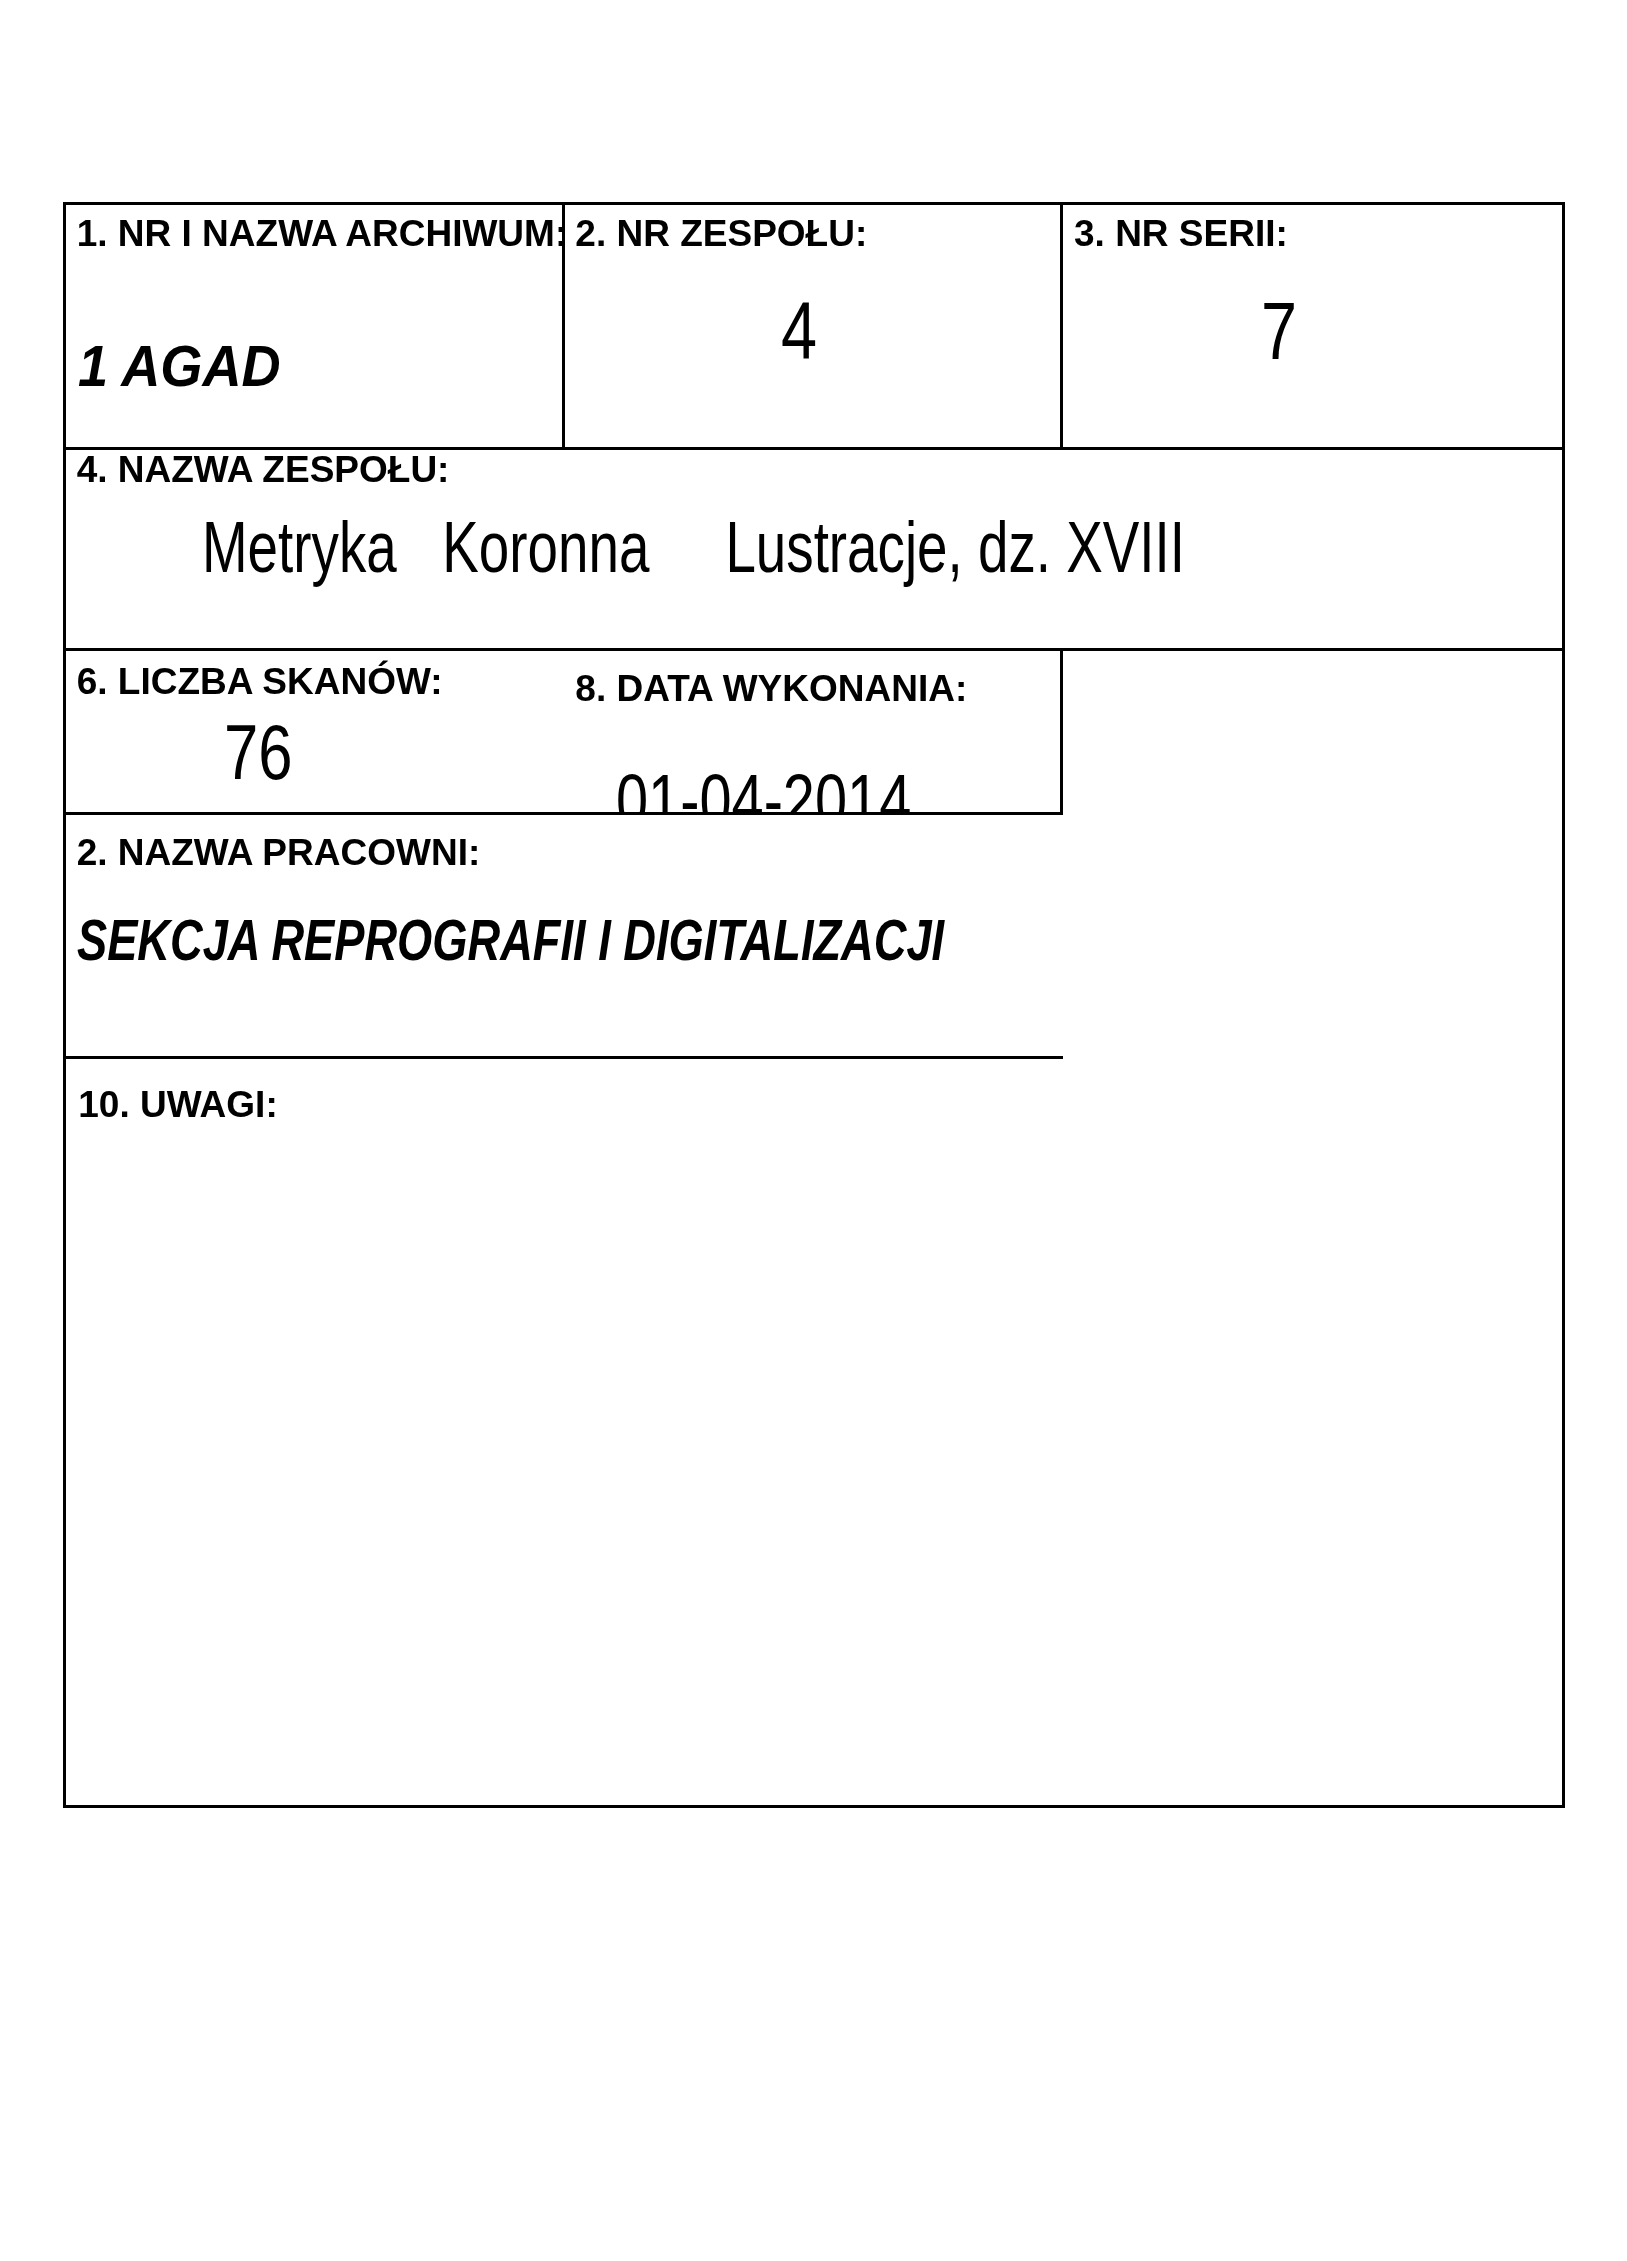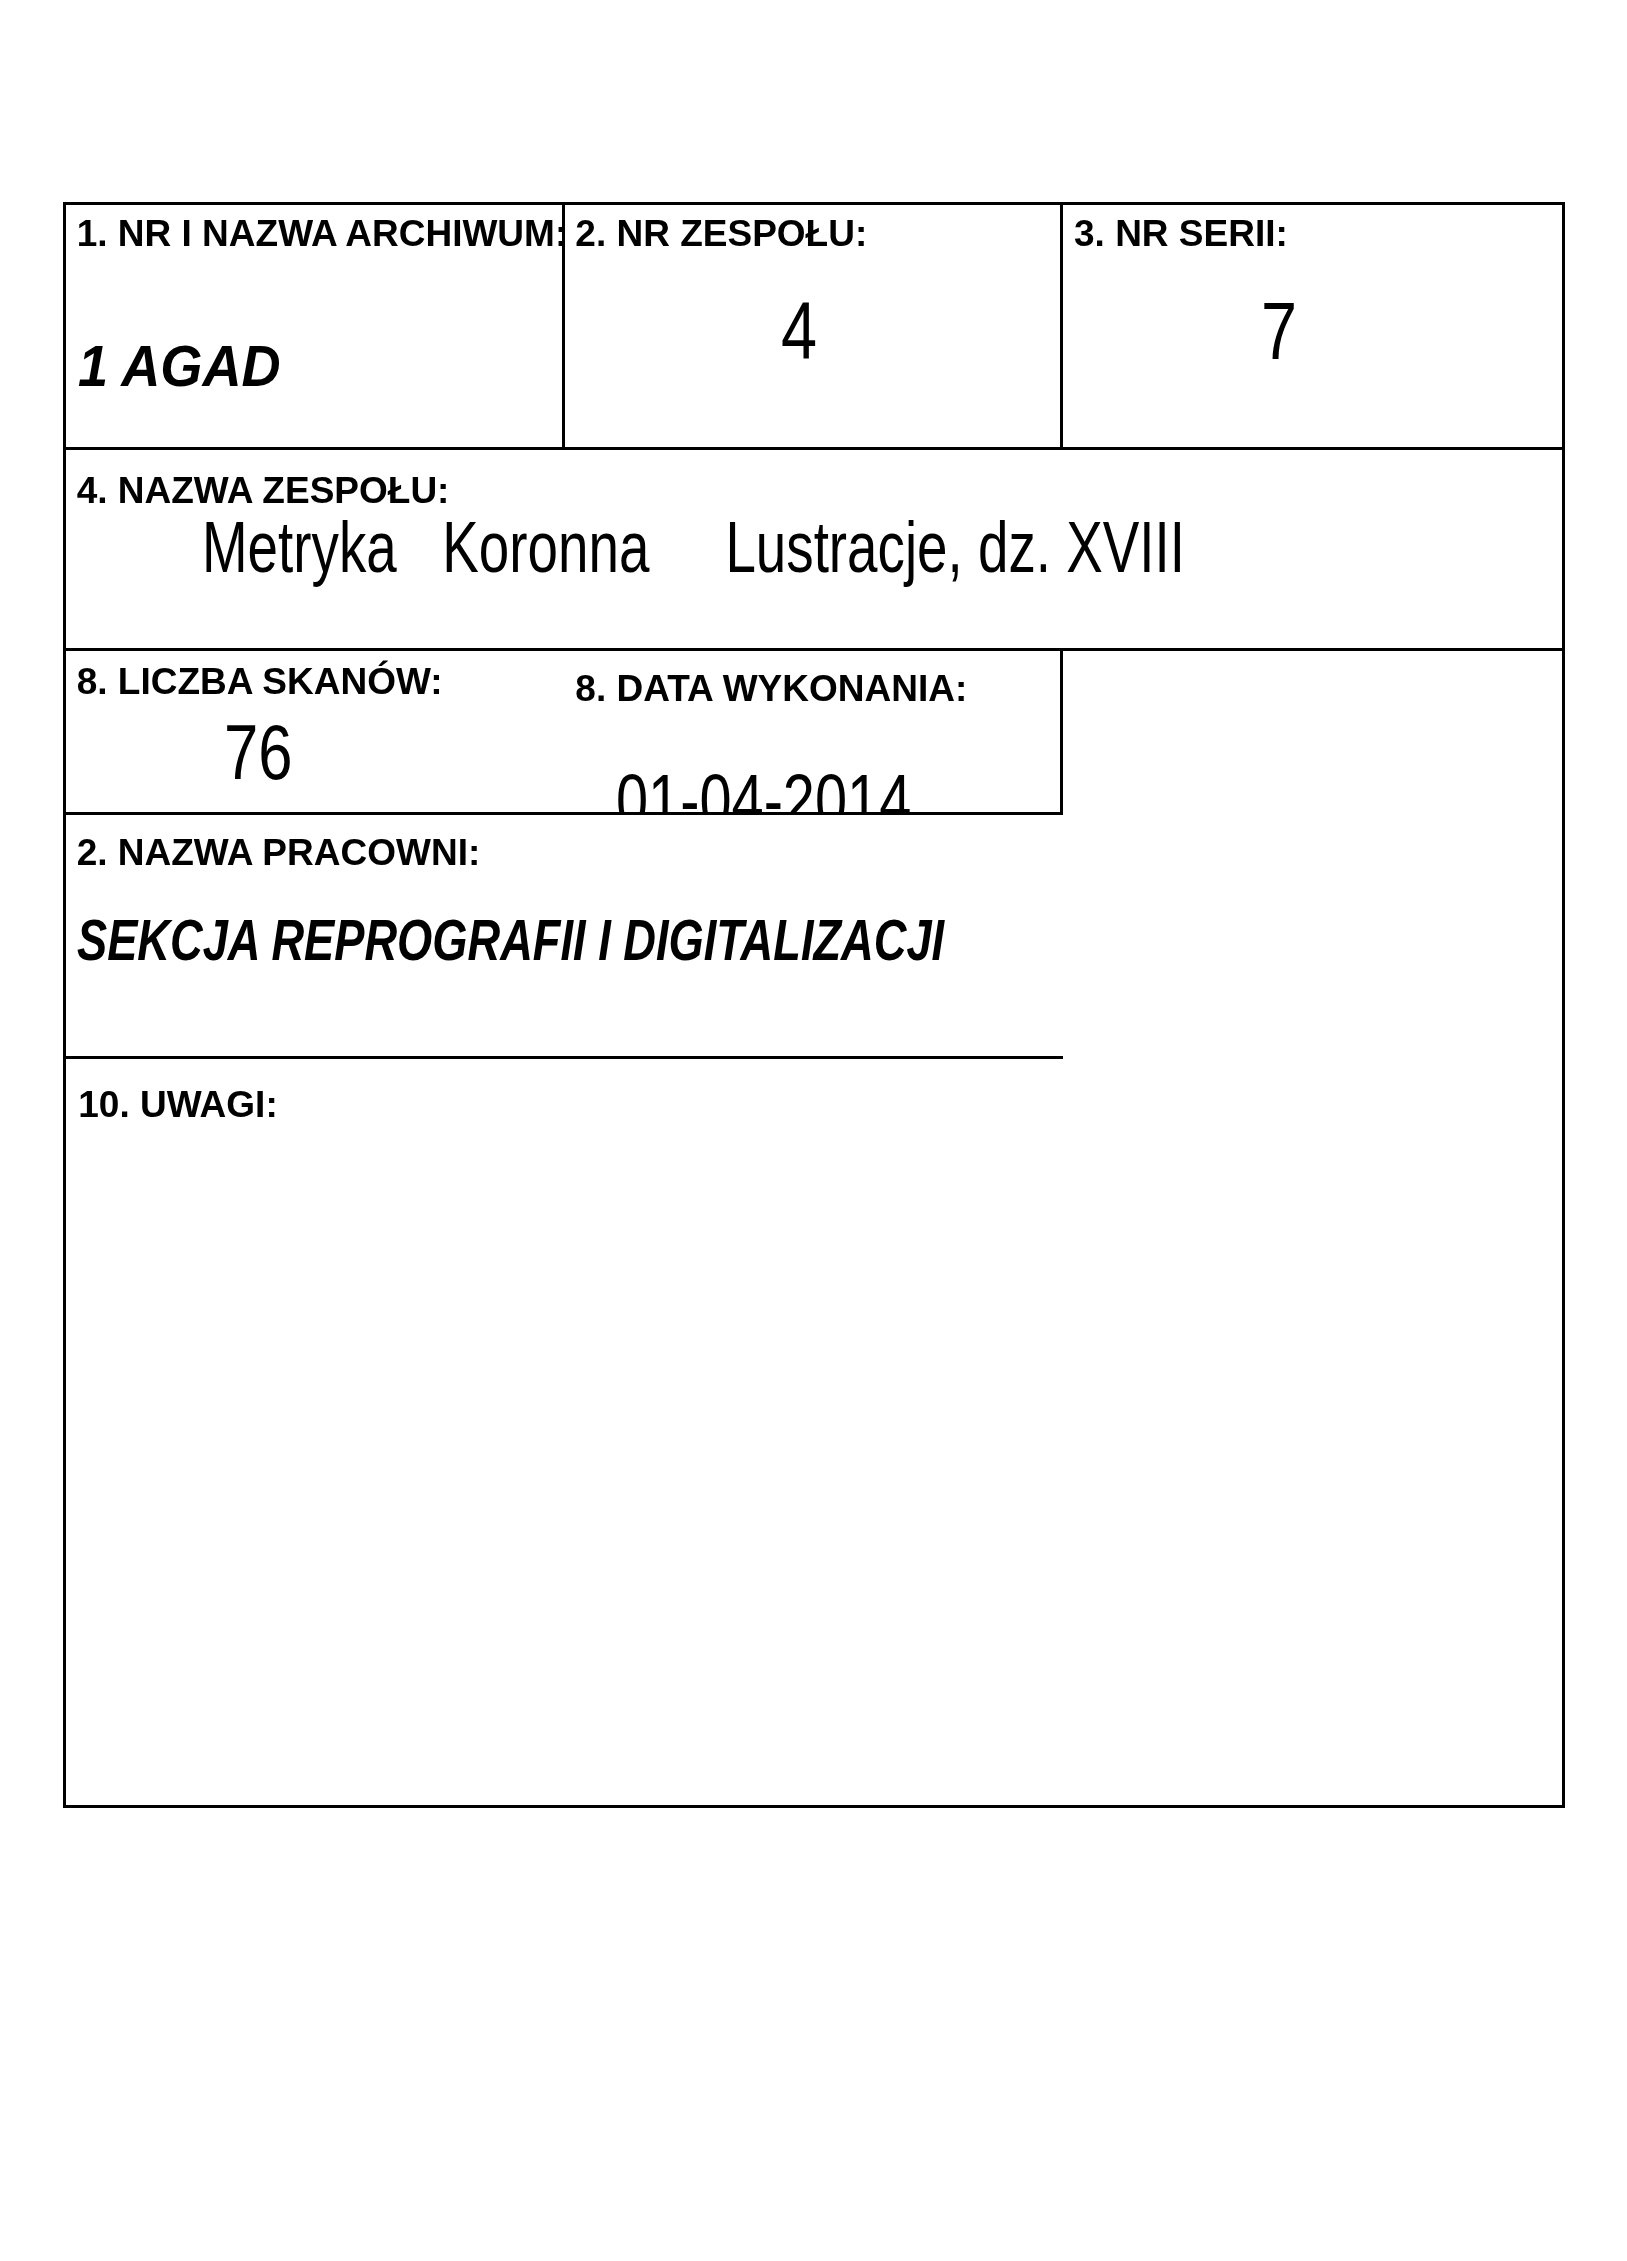--- a/index.html
+++ b/index.html
@@ -44,21 +44,21 @@
   .label {
     position: absolute;
     left: 10.7px;
     top: 9.2px;
     font-size: 37px;
     font-weight: bold;
     line-height: 1.1;
     white-space: nowrap;
     letter-spacing: 0px;
   }
-  .r2 .label { top: 21px; text-align: center; }
+  .r2 .label { top: 0; text-align: center; }
   .r3 .label { top: 10.7px; }
   .r4 .label { top: 18.4px; }
   .r5 .label { top: 26px; left: 12.3px; }
 
   .val {
     position: absolute;
     line-height: 1;
     white-space: pre;
     transform-origin: 0 0;
     font-weight: 400;
@@ -91,21 +91,21 @@
       <span class="label">3. NR SERII:</span>
       <span class="val v3">7</span>
     </div>
 
     <div class="cell r2 span3 no-right">
       <span class="label">4. NAZWA ZESPOŁU:</span>
       <span class="val v4">Metryka   Koronna     Lustracje, dz. XVIII</span>
     </div>
 
     <div class="cell r3 no-right">
-      <span class="label">8. LICZBA SKANÓW:</span>
+      <span class="label">6. LICZBA SKANÓW:</span>
       <span class="val v7">76</span>
     </div>
 
     <div class="cell r4">
       <span class="label">8. DATA WYKONANIA:</span>
       <span class="val v8">01-04-2014</span>
     </div>
     <div class="cell r4 span2 no-right">
       <span class="label">2. NAZWA PRACOWNI:</span>
       <span class="val v9">SEKCJA REPROGRAFII I DIGITALIZACJI</span>

